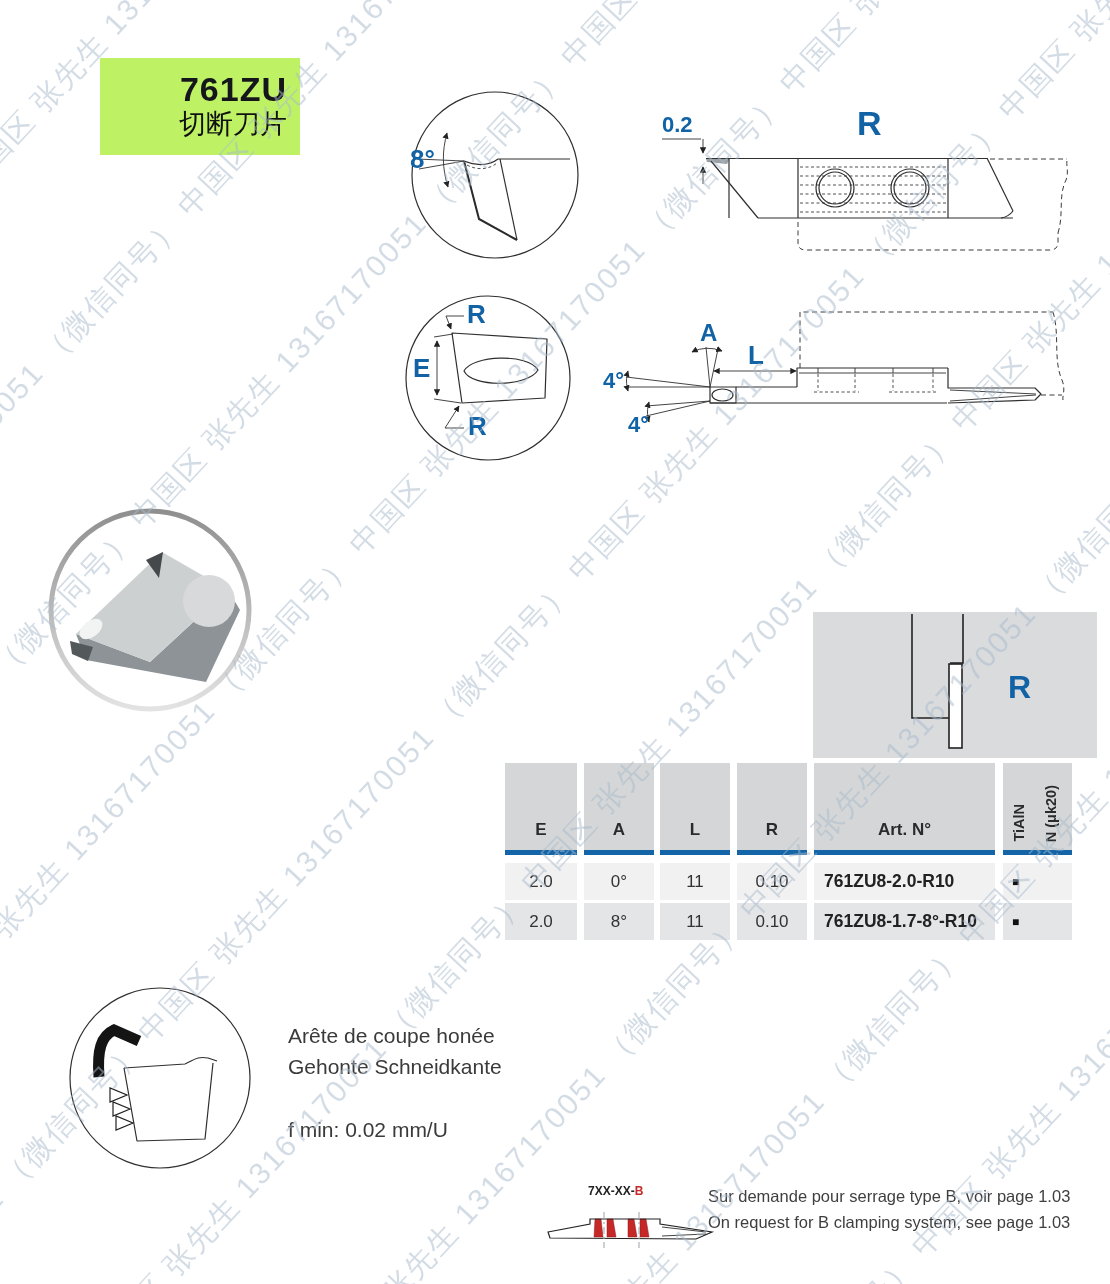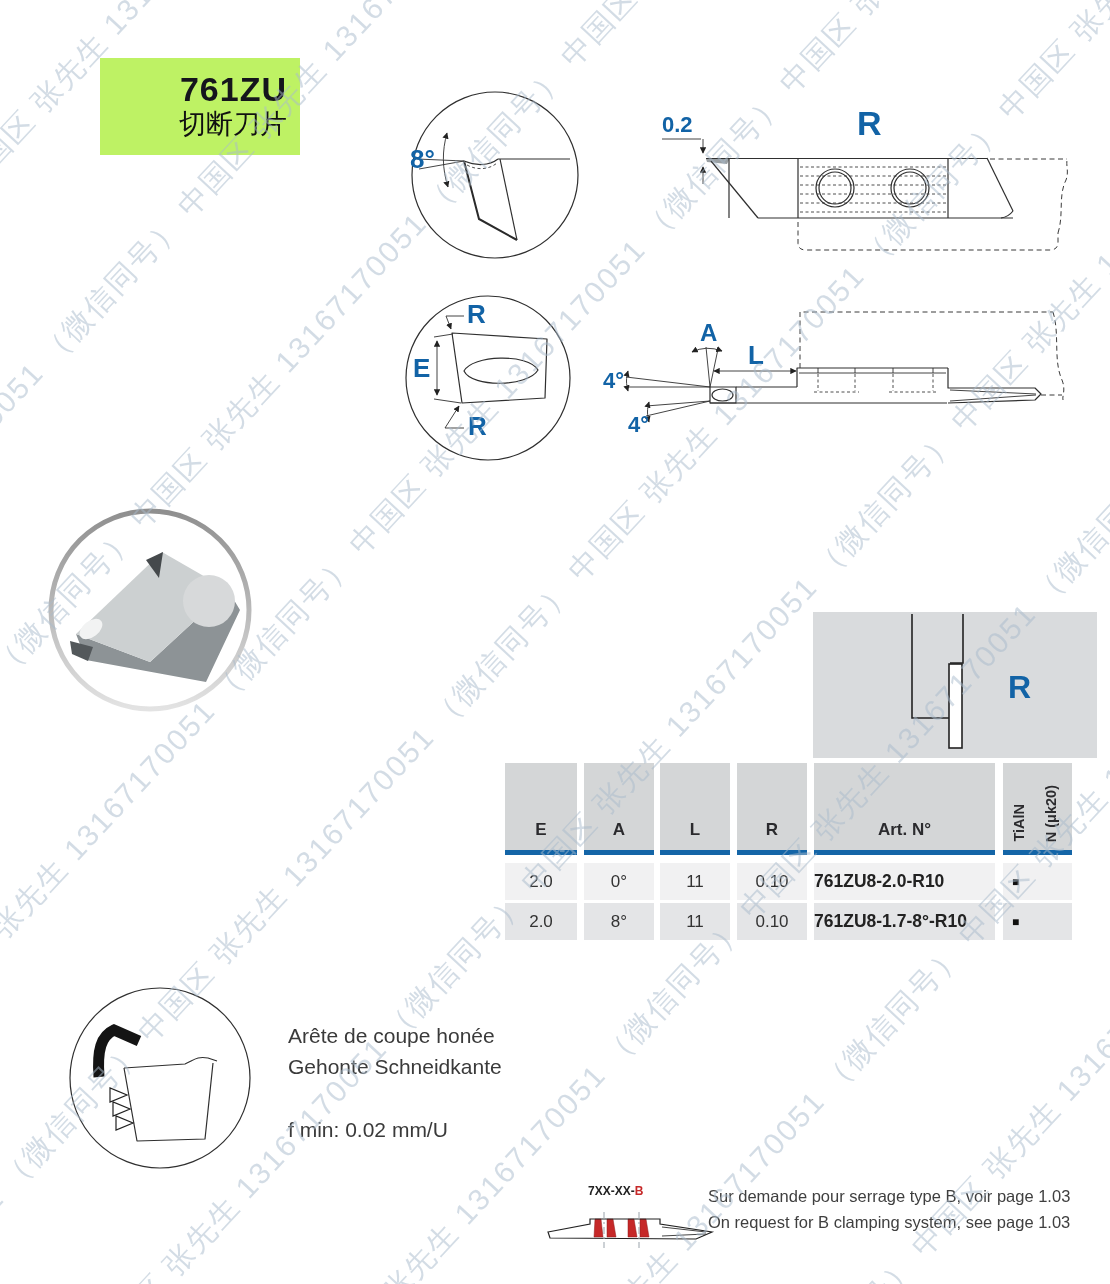--- a/index.html
+++ b/index.html
@@ -28,21 +28,21 @@
   #rbox{left:813px;top:612px;width:284px;height:146px;background:#d9dbdd;z-index:1;}
   
   #tbl{left:505px;top:763px;z-index:1;display:flex;align-items:flex-start;}
   .tcol{display:flex;flex-direction:column;}
   .thead{height:87px;background:#d4d6d7;display:flex;align-items:flex-end;justify-content:center;
          box-sizing:border-box;padding-bottom:10px;font-size:17px;font-weight:bold;color:#2b2b2e;}
   .tbar{height:5px;background:#1465a7;}
   .tcell{height:37px;display:flex;align-items:center;justify-content:center;font-size:17px;color:#333;}
   .r1{margin-top:8px;background:#f1f1f2;}
   .r2{margin-top:3px;background:#e4e5e7;}
-  .artcell{justify-content:flex-start;box-sizing:border-box;padding-left:0;font-weight:bold;font-size:17.5px;color:#222;}
+  .artcell{justify-content:flex-start;box-sizing:border-box;padding-left:10px;font-weight:bold;font-size:17.5px;color:#222;}
   .vhead{display:flex;align-items:flex-end;justify-content:flex-start;gap:16px;box-sizing:border-box;
          padding:0 0 8px 8px;}
   .vtxt{writing-mode:vertical-rl;transform:rotate(180deg);font-size:14.5px;font-weight:bold;color:#2b2b2e;white-space:nowrap;}
   .sqcell{justify-content:flex-start;box-sizing:border-box;padding-left:9px;font-size:12px;color:#111;}
   
   #notes{left:288px;top:1004px;z-index:1;font-size:21px;line-height:31px;color:#3a3a3a;margin-top:16px;}
   #fmin{left:288px;top:1118px;z-index:1;font-size:21px;color:#3a3a3a;}
   #code{left:588px;top:1184px;z-index:1;font-size:12px;font-weight:bold;color:#222;}
   #code .red{color:#c62828;}
   #ftxt{left:708px;top:1183px;z-index:1;font-size:16.5px;line-height:26px;color:#3f3f3f;}

